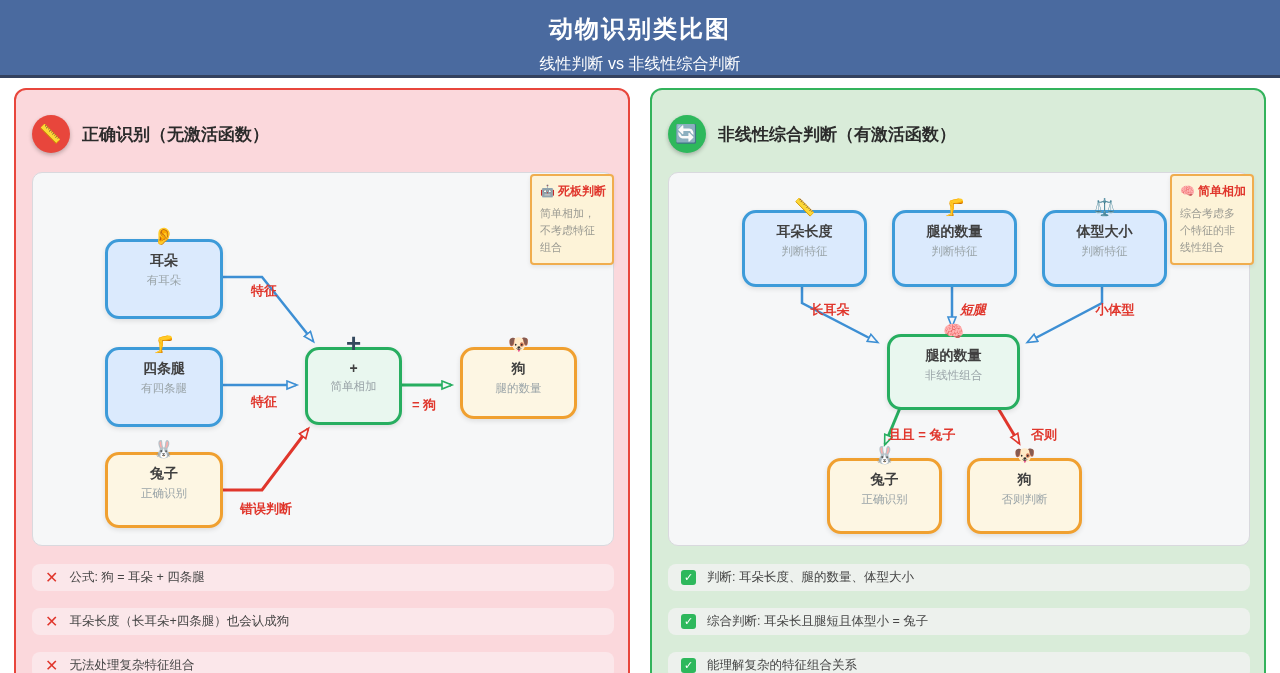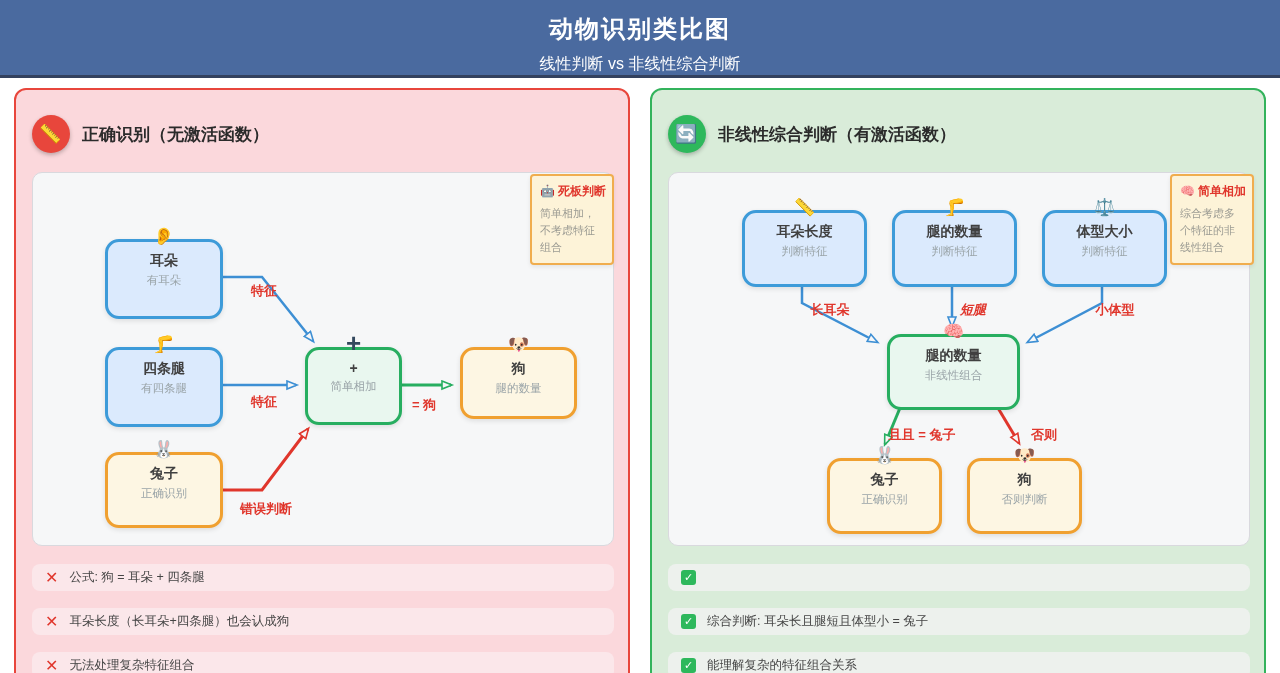--- a/index.html
+++ b/index.html
@@ -216,20 +216,21 @@
     </div>
 
     <span class="edge-label" style="left:178px; top:220px;">长耳朵</span>
     <span class="edge-label" style="left:321px; top:220px;font-style:italic;">短腿</span>
     <span class="edge-label" style="left:463px; top:220px;">小体型</span>
     <span class="edge-label" style="left:270px; top:345px;">且且 = 兔子</span>
     <span class="edge-label" style="left:392px; top:345px;">否则</span>
 
     <div class="pill pill-gray" style="top:474px;">
       <span class="check-box">✓</span>
+      <span>判断: 耳朵长度、腿的数量、体型大小</span>
     </div>
     <div class="pill pill-gray" style="top:518px;">
       <span class="check-box">✓</span>
       <span>综合判断: 耳朵长且腿短且体型小 = 兔子</span>
     </div>
     <div class="pill pill-gray" style="top:562px;">
       <span class="check-box">✓</span>
       <span>能理解复杂的特征组合关系</span>
     </div>
   </div>

